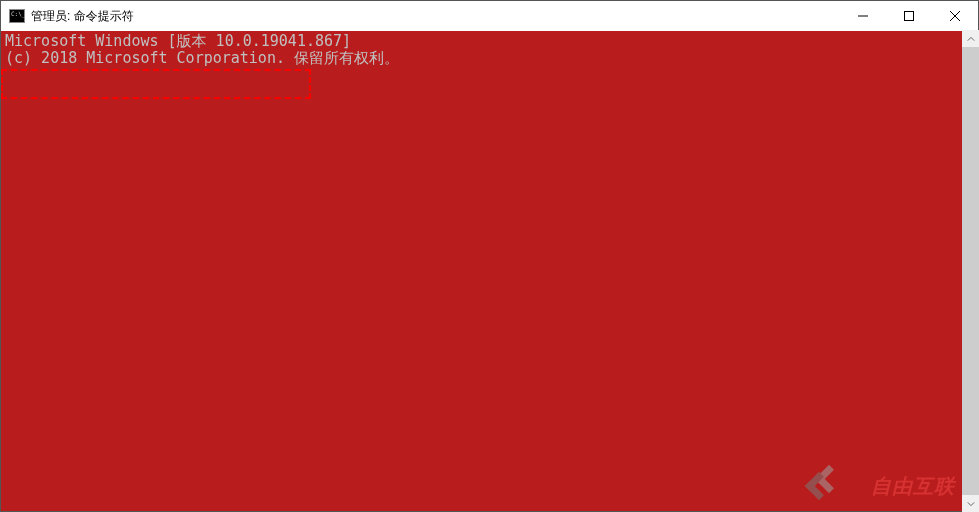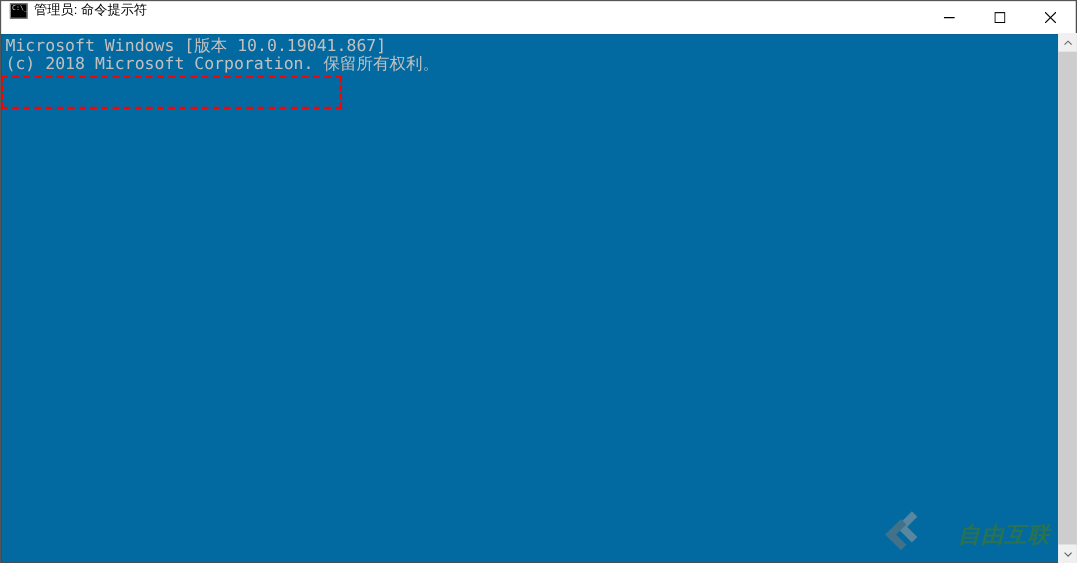--- a/index.html
+++ b/index.html
@@ -20,21 +20,21 @@
     height: 512px;
     background: #000000;
     border: 1px solid #555;
     display: flex;
     flex-direction: column;
   }
   .titlebar {
     height: 30px;
     background: #ffffff;
     display: flex;
-    align-items: flex-start;
+    align-items: center;
     justify-content: space-between;
     color: #000;
     font-size: 12px;
     font-family: "Microsoft YaHei", "SimSun", sans-serif;
   }
   .title-left {
     display: flex;
     align-items: center;
     padding-left: 8px;
   }
@@ -77,21 +77,21 @@
   }
   .ctrl-btn svg {
     width: 10px;
     height: 10px;
     stroke: #000;
     stroke-width: 1;
     fill: none;
   }
   .terminal {
     flex: 1;
-    background: #0369a1;
+    background: #b91c1c;
     color: #c0c0c0;
     padding: 2px 4px;
     font-family: "NSimSun", "SimSun", "Consolas", monospace;
     font-size: 15px;
     line-height: 17px;
     position: relative;
     overflow: hidden;
   }
   .term-line {
     white-space: pre;
@@ -164,21 +164,21 @@
     position: absolute;
     width: 20px;
     height: 20px;
     border-left: 7px solid #808080;
     border-bottom: 7px solid #808080;
     transform: rotate(45deg);
   }
   .chev.c1 { top: 3px; left: 22px; border-color: #a0a0a0;}
   .chev.c2 { top: 10px; left: 12px; border-color:#787878;}
   .watermark-text {
-    color: #4d7c0f;
+    color: #ef4444;
     font-family: "Microsoft YaHei", sans-serif;
     font-size: 20px;
     font-weight: bold;
     font-style: italic;
     letter-spacing: 1px;
     margin-left: 16px;
   }
 </style>
 </head>
 <body>

